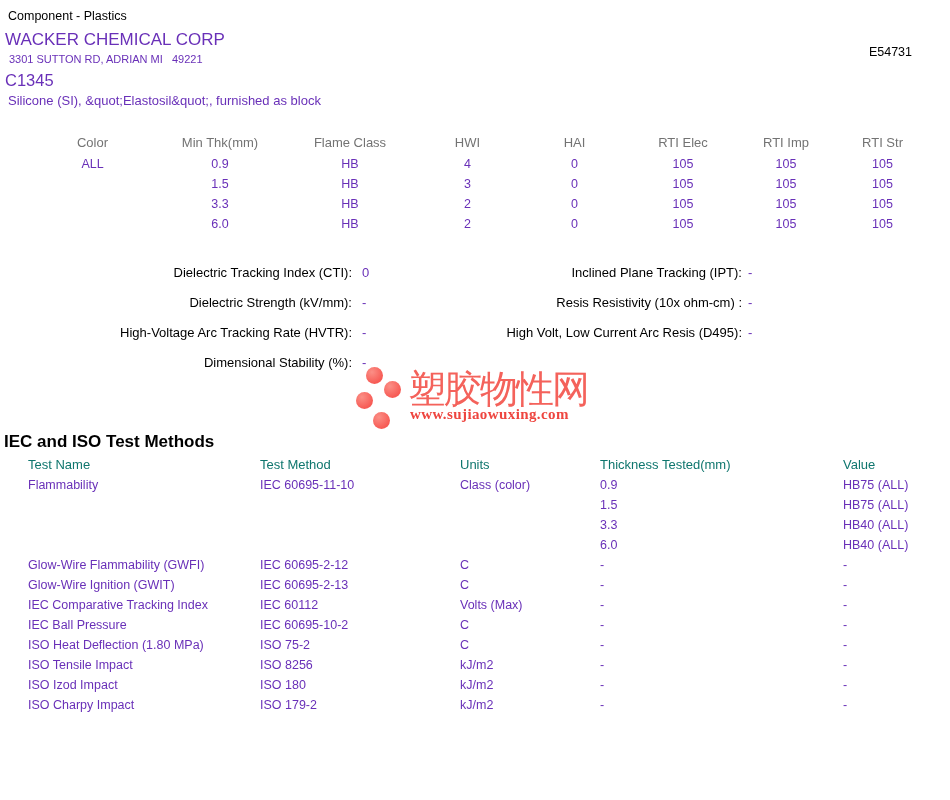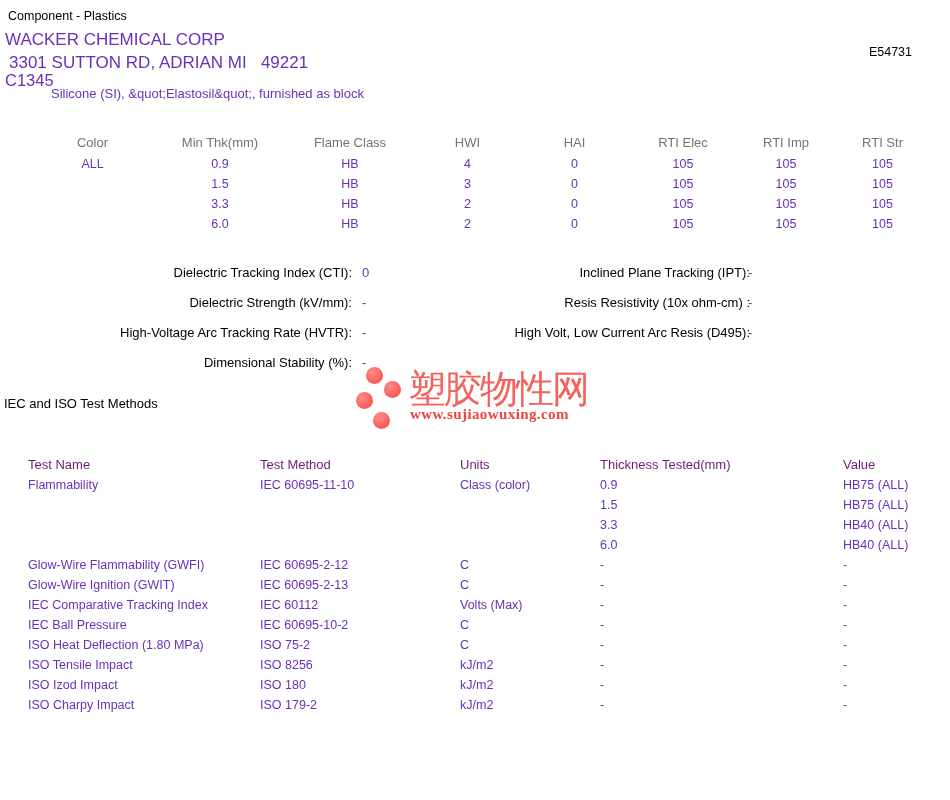--- a/index.html
+++ b/index.html
@@ -10,52 +10,52 @@
   .abs{position:absolute;}
   .purple{color:#6930b8;}
   .black{color:#000;}
 
   
   .doc-type{left:8px;top:9px;font-size:12.5px;}
   .file-number{right:38px;top:9px;font-size:12.5px;margin-top:36px;}
 
   
   .company{left:5px;top:30px;font-size:17px;}
-  .address{left:9px;top:53px;font-size:17px;white-space:pre;}
+  .address{left:9px;top:53px;font-size:11px;white-space:pre;}
   .grade{left:5px;top:71px;font-size:16.5px;}
-  .material{left:8px;top:86px;font-size:13px;margin-left:43px;}
+  .material{left:8px;top:93px;font-size:13px;}
 
   
   .ratings-wrap{left:30px;top:132px;width:900px;}
   table{border-collapse:collapse;table-layout:fixed;width:100%;}
   th,td{padding:0;margin:0;font-weight:normal;overflow:hidden;white-space:nowrap;}
   .ratings-wrap th{font-size:13px;line-height:22px;text-align:center;color:#737373;}
   .ratings-wrap td{font-size:12.5px;line-height:20px;text-align:center;color:#6930b8;}
 
   
   .elec-row{position:absolute;left:0;width:950px;height:16px;font-size:13px;}
   .elec-label{position:absolute;top:0;text-align:right;color:#000;white-space:pre;}
   .elec-label.l{left:0;width:352px;}
-  .elec-label.r{left:12px;width:738px;}
+  .elec-label.r{left:4px;width:738px;}
   .elec-value{position:absolute;top:0;color:#6930b8;}
   .elec-value.l{left:362px;}
   .elec-value.r{left:748px;}
 
   
   .dot{position:absolute;border-radius:50%;width:17px;height:17px;
        background:radial-gradient(circle at 35% 30%, #fb8f86, #f75b55 70%);}
   .site-name{left:408px;top:370px;font-size:38px;line-height:38px;letter-spacing:-2px;
              color:#f4625b;font-family:"Liberation Sans",sans-serif;}
   .site-url{left:410px;top:406px;font-size:15px;font-weight:bold;letter-spacing:0.4px;
             color:#ee453f;font-family:"Liberation Serif",serif;}
 
   
-  .tm-title{left:4px;top:396px;font-size:13px;}
+  .tm-title{left:4px;top:432px;font-size:17px;font-weight:bold;}
   .tm-wrap{left:28px;top:455px;width:905px;}
-  .tm-wrap th{font-size:13px;line-height:20px;text-align:left;color:#701a75;}
+  .tm-wrap th{font-size:13px;line-height:20px;text-align:left;color:#0f766e;}
   .tm-wrap td{font-size:12.5px;line-height:20px;text-align:left;color:#6930b8;}
 </style>
 </head>
 <body>
 
 <div class="page">
 
   <div class="abs doc-type black">Component - Plastics</div>
   <div class="abs file-number black">E54731</div>
 

